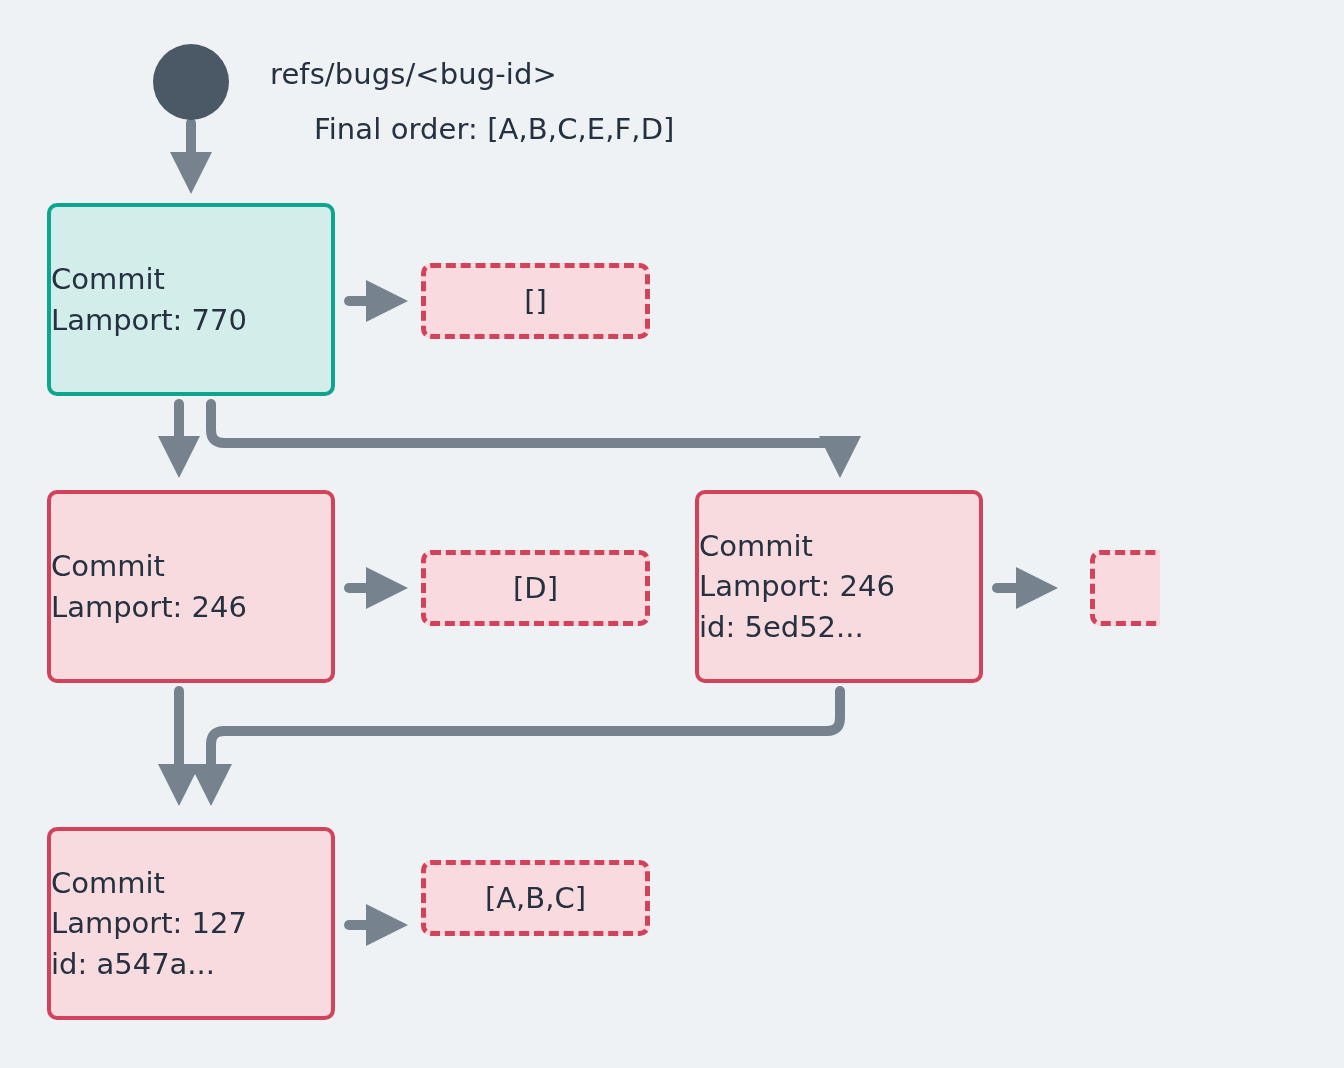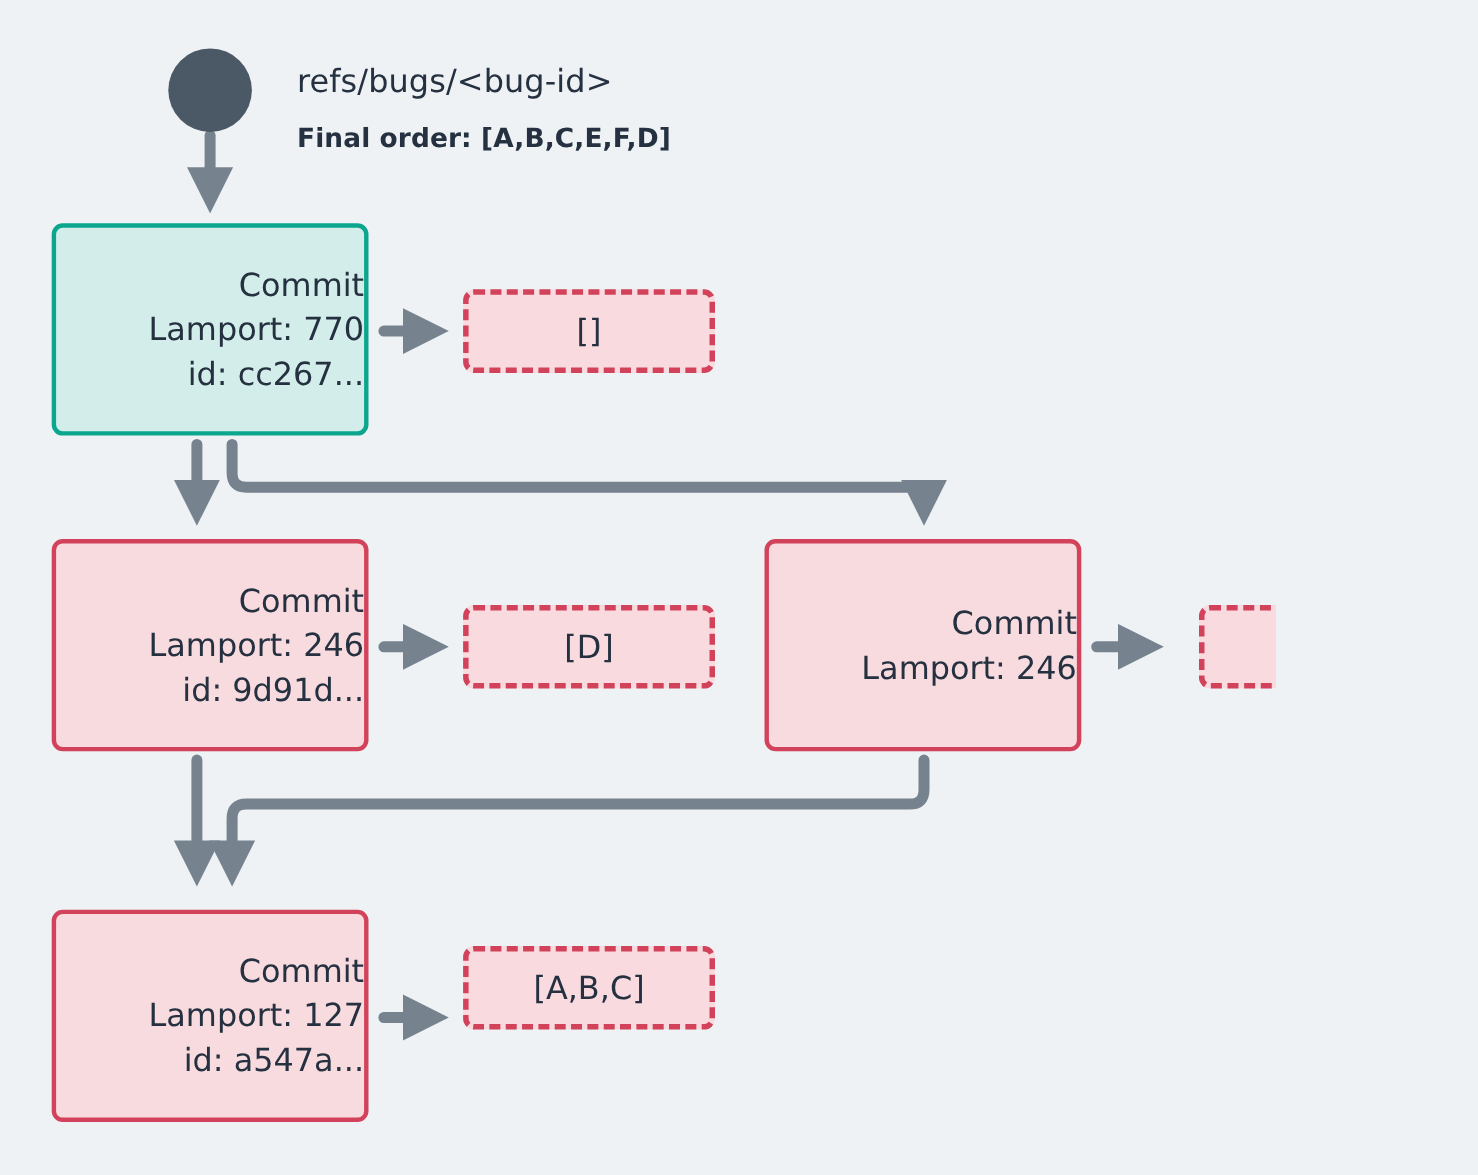--- a/index.html
+++ b/index.html
@@ -38,32 +38,33 @@
     position: absolute;
     color: #253140;
     white-space: nowrap;
     letter-spacing: 0.1px;
   }
   .head-label.ref {
     font-size: 29px;
     font-weight: 400;
   }
   .head-label.order {
-    font-size: 24px;
-    font-weight: 700;
+    font-size: 29px;
+    font-weight: 400;
+    margin-left: 44px;
   }
 
   
   .commit-node {
     position: absolute;
     box-sizing: border-box;
     border-radius: 10px;
     display: flex;
     flex-direction: column;
-    align-items: flex-end;
+    align-items: flex-start;
     justify-content: center;
     color: #253140;
     line-height: 1.38;
   }
   .commit-node .line {
     font-size: 29px;
     white-space: nowrap;
   }
   .commit-node.teal {
     background: #d3eeea;
@@ -119,30 +120,29 @@
 
   <div class="root-node" id="root-node" style="left: 153px; top: 44px; width: 76px; height: 76px; background: rgb(75, 89, 102);"></div>
 
   <div class="head-label ref" id="ref-label" style="left: 270px; top: 57px;">refs/bugs/&lt;bug-id&gt;</div>
   <div class="head-label order" id="order-label" style="left: 270px; top: 112px;">Final order: [A,B,C,E,F,D]</div>
 
   <div id="nodes-layer">
       <div class="commit-node teal" style="left: 47px; top: 203px; width: 288px; height: 193px;">
         <div class="line">Commit</div>
         <div class="line">Lamport: 770</div>
-        <div class="line">id: cc267...</div>
       </div>
       <div class="commit-node red" style="left: 47px; top: 490px; width: 288px; height: 193px;">
         <div class="line">Commit</div>
         <div class="line">Lamport: 246</div>
-        <div class="line">id: 9d91d...</div>
       </div>
       <div class="commit-node red" style="left: 695px; top: 490px; width: 288px; height: 193px;">
         <div class="line">Commit</div>
         <div class="line">Lamport: 246</div>
+        <div class="line">id: 5ed52...</div>
       </div>
       <div class="commit-node red" style="left: 47px; top: 827px; width: 288px; height: 193px;">
         <div class="line">Commit</div>
         <div class="line">Lamport: 127</div>
         <div class="line">id: a547a...</div>
       </div>
       <div class="op-box" style="left: 421px; top: 263px; width: 229px; height: 76px;">[]</div>
       <div class="op-box" style="left: 421px; top: 550px; width: 229px; height: 76px;">[D]</div>
       <div class="op-box" style="left: 1070px; top: 550px; width: 227px; height: 76px; margin-left: 20px;">[E,F]</div>
       <div class="op-box" style="left: 421px; top: 860px; width: 229px; height: 76px;">[A,B,C]</div>

